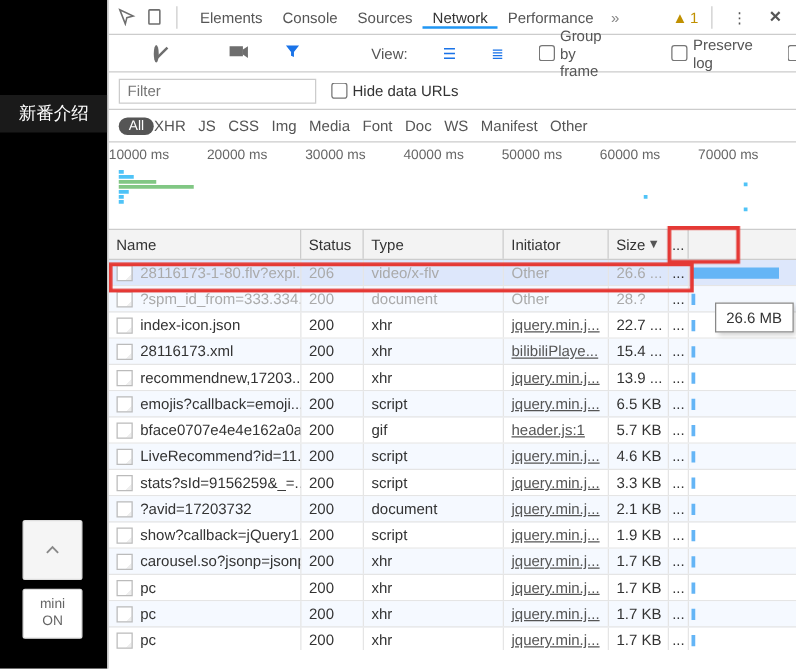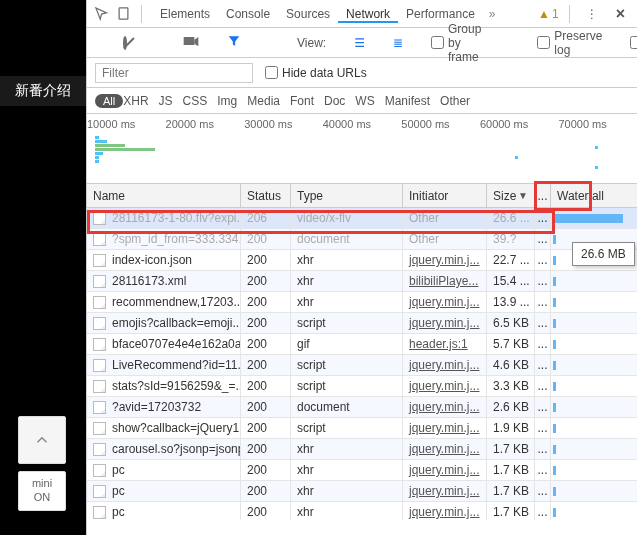--- a/index.html
+++ b/index.html
@@ -165,21 +165,20 @@
   <div class="grid-head">
     <div class="col c-name">Name</div>
     <div class="col c-status">Status</div>
     <div class="col c-type">Type</div>
     <div class="col c-init">Initiator</div>
     <div class="col c-size">
         <span>Size</span>
         <span class="size-arrow">▼</span>
       </div>
     <div class="col c-dots">...</div>
-    <div class="col c-wf" style="border-right:none;">Waterfall</div>
   </div>
 
   <div class="rows" id="rows">
       <div class="row sel">
         <div class="col c-name gray">
           <span class="fileico"></span>
           <span>28116173-1-80.flv?expi...</span>
         </div>
         <div class="col c-status gray">206</div>
         <div class="col c-type gray">video/x-flv</div>
@@ -195,21 +194,21 @@
       <div class="row">
         <div class="col c-name gray">
           <span class="fileico"></span>
           <span>?spm_id_from=333.334...</span>
         </div>
         <div class="col c-status gray">200</div>
         <div class="col c-type gray">document</div>
         <div class="col c-init">
           <span class="gray">Other</span>
         </div>
-        <div class="col c-size gray">39.?</div>
+        <div class="col c-size gray">28.?</div>
         <div class="col c-dots">...</div>
         <div class="wfcell">
           <div class="wfbar" style="left:2px;width:3px;"></div>
         </div>
       </div>
       <div class="row">
         <div class="col c-name ">
           <span class="fileico"></span>
           <span>index-icon.json</span>
         </div>
@@ -323,21 +322,21 @@
       <div class="row">
         <div class="col c-name ">
           <span class="fileico"></span>
           <span>?avid=17203732</span>
         </div>
         <div class="col c-status ">200</div>
         <div class="col c-type ">document</div>
         <div class="col c-init">
           <span class="link">jquery.min.j...</span>
         </div>
-        <div class="col c-size ">2.6 KB</div>
+        <div class="col c-size ">2.1 KB</div>
         <div class="col c-dots">...</div>
         <div class="wfcell">
           <div class="wfbar" style="left:2px;width:3px;"></div>
         </div>
       </div>
       <div class="row">
         <div class="col c-name ">
           <span class="fileico"></span>
           <span>show?callback=jQuery1...</span>
         </div>

